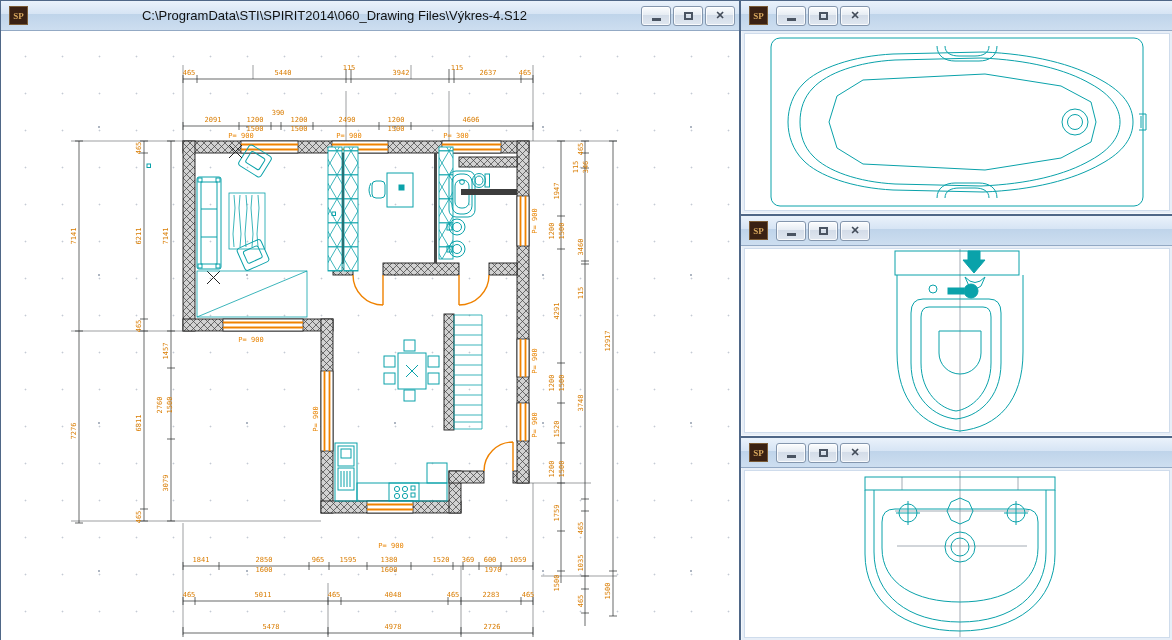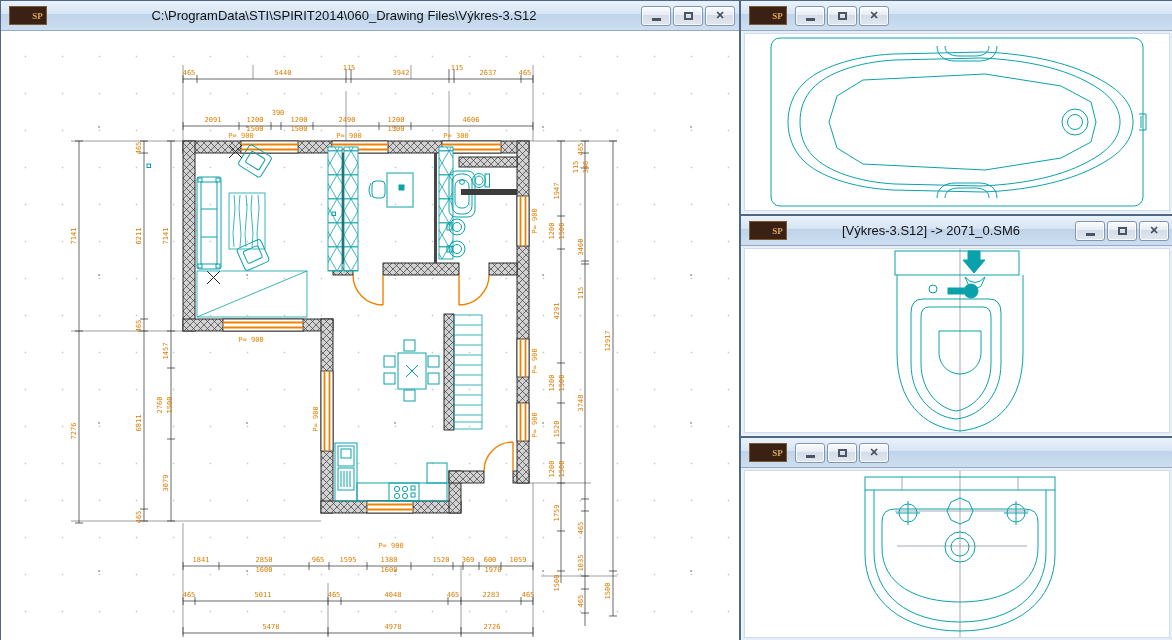--- a/index.html
+++ b/index.html
@@ -5,21 +5,21 @@
   html,body{margin:0;padding:0;}
   body{width:1172px;height:640px;overflow:hidden;background:#5c7899;
        font-family:"Liberation Sans",sans-serif;position:relative;}
   .win{position:absolute;border:1px solid #4f6787;background:#e7eef7;
        box-shadow:inset 0 0 0 1px #f4f8fc;display:flex;flex-direction:column;}
   .titlebar{height:29px;flex:0 0 29px;display:flex;align-items:center;padding:0 4px;
        background:linear-gradient(#eaf2fb,#d6e4f4 45%,#bfd4ea 46%,#cddef0);
        border-bottom:1px solid #93a9c4;position:relative;}
   .app-icon{width:17px;height:17px;background:#3a2113;border:1px solid #7a5a35;
        color:#d8a85e;font:bold 9px "Liberation Serif",serif;display:flex;
-       align-items:center;justify-content:center;margin:0 4px;flex:0 0 17px;padding-left:19px;}
+       align-items:center;justify-content:center;margin:0 4px;flex:0 0 17px;}
   .title-text{flex:1;text-align:center;font-size:13px;color:#111;white-space:nowrap;
        overflow:hidden;}
   .cap-group{display:flex;gap:2px;margin-left:4px;}
   .cap-btn{width:28px;height:18px;border:1px solid #8496ad;border-radius:3px;
        background:linear-gradient(#fcfdfe,#e6ecf3 45%,#d3dce8 46%,#e0e7f0);
        display:flex;align-items:center;justify-content:center;cursor:default;
        box-shadow:inset 0 0 0 1px #ffffffcc;}
   .glyph-min{width:9px;height:3px;background:#4a5462;margin-top:7px;}
   .glyph-max{width:9px;height:8px;border:2px solid #4a5462;box-sizing:border-box;}
   .glyph-close{font-size:11px;font-weight:bold;color:#434c59;line-height:1;}
@@ -43,21 +43,21 @@
   .thinwall{fill:#474747;stroke:none;}
   .darkbar{fill:#3c3c3c;stroke:none;}
   .gray{stroke:#99a1ab;stroke-width:0.9;fill:none;}
 </style>
 </head>
 <body>
 
 <div class="win" style="left:0;top:0;width:738px;height:640px;">
   <div class="titlebar">
     <div class="app-icon">SP</div>
-    <div class="title-text">C:\ProgramData\STI\SPIRIT2014\060_Drawing Files\Výkres-3.S12</div>
+    <div class="title-text">C:\ProgramData\STI\SPIRIT2014\060_Drawing Files\Výkres-4.S12</div>
     <div class="cap-group">
       <div class="cap-btn">
           <span class="glyph-min"></span>
         </div>
       <div class="cap-btn">
           <span class="glyph-max"></span>
         </div>
       <div class="cap-btn">
           <span class="glyph-close">✕</span>
         </div>
@@ -376,21 +376,20 @@
       <circle cx="330" cy="88" r="13"></circle>
         <circle cx="330" cy="88" r="7.5"></circle>
       <path d="M394,80 h7 v16 h-7 M396,82 v12"></path>
     </svg>
   </div>
 </div>
 
 <div class="win" style="left:740px;top:215px;width:432px;height:220px;">
   <div class="titlebar">
     <div class="app-icon">SP</div>
-    <div class="title-text">[Výkres-3.S12] -&gt; 2071_0.SM6</div>
     <div class="cap-group">
       <div class="cap-btn">
           <span class="glyph-min"></span>
         </div>
       <div class="cap-btn">
           <span class="glyph-max"></span>
         </div>
       <div class="cap-btn">
           <span class="glyph-close">✕</span>
         </div>

